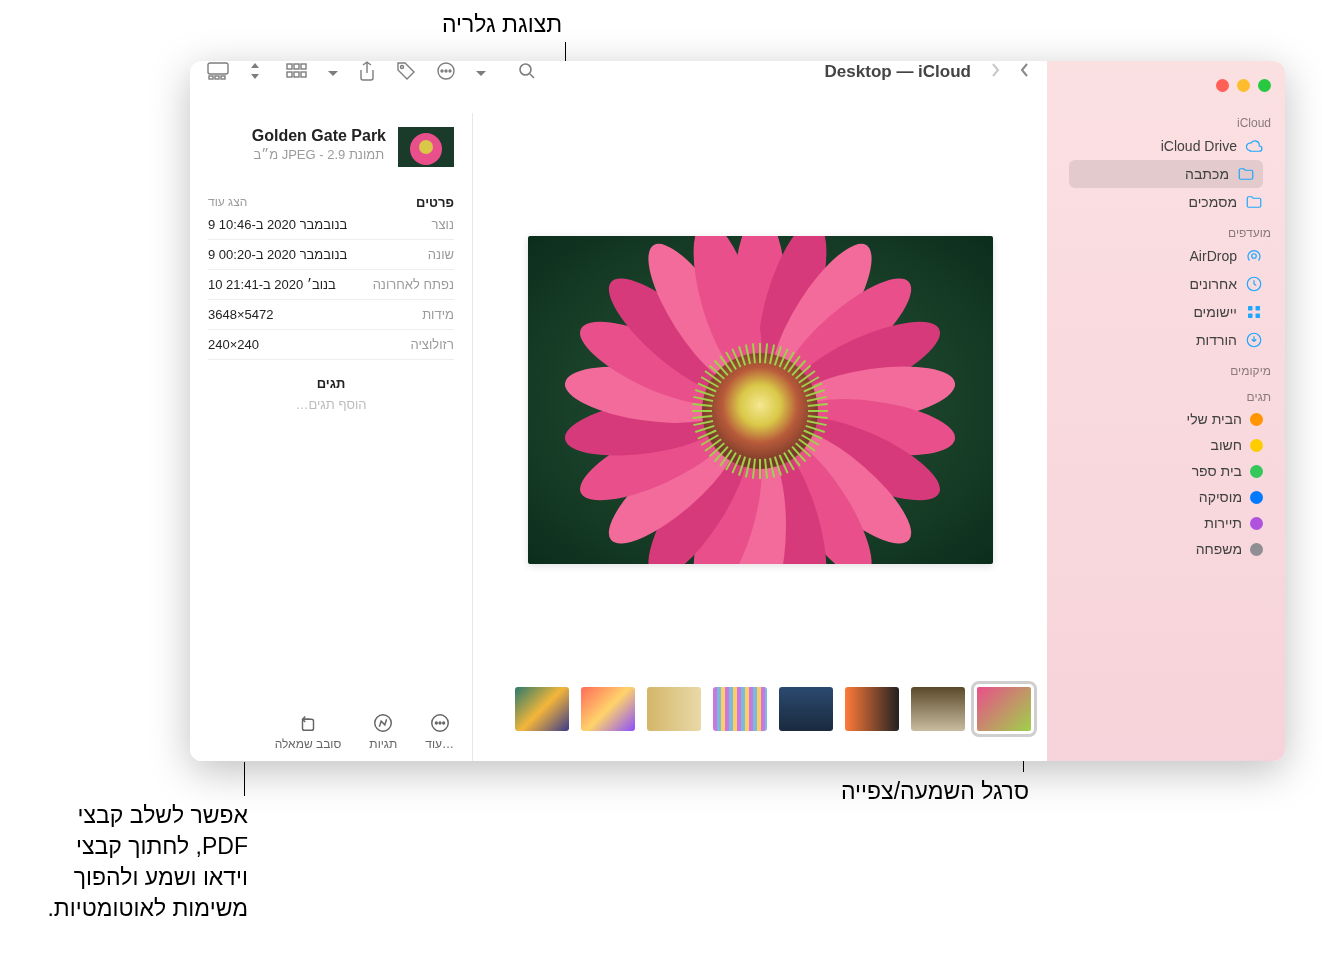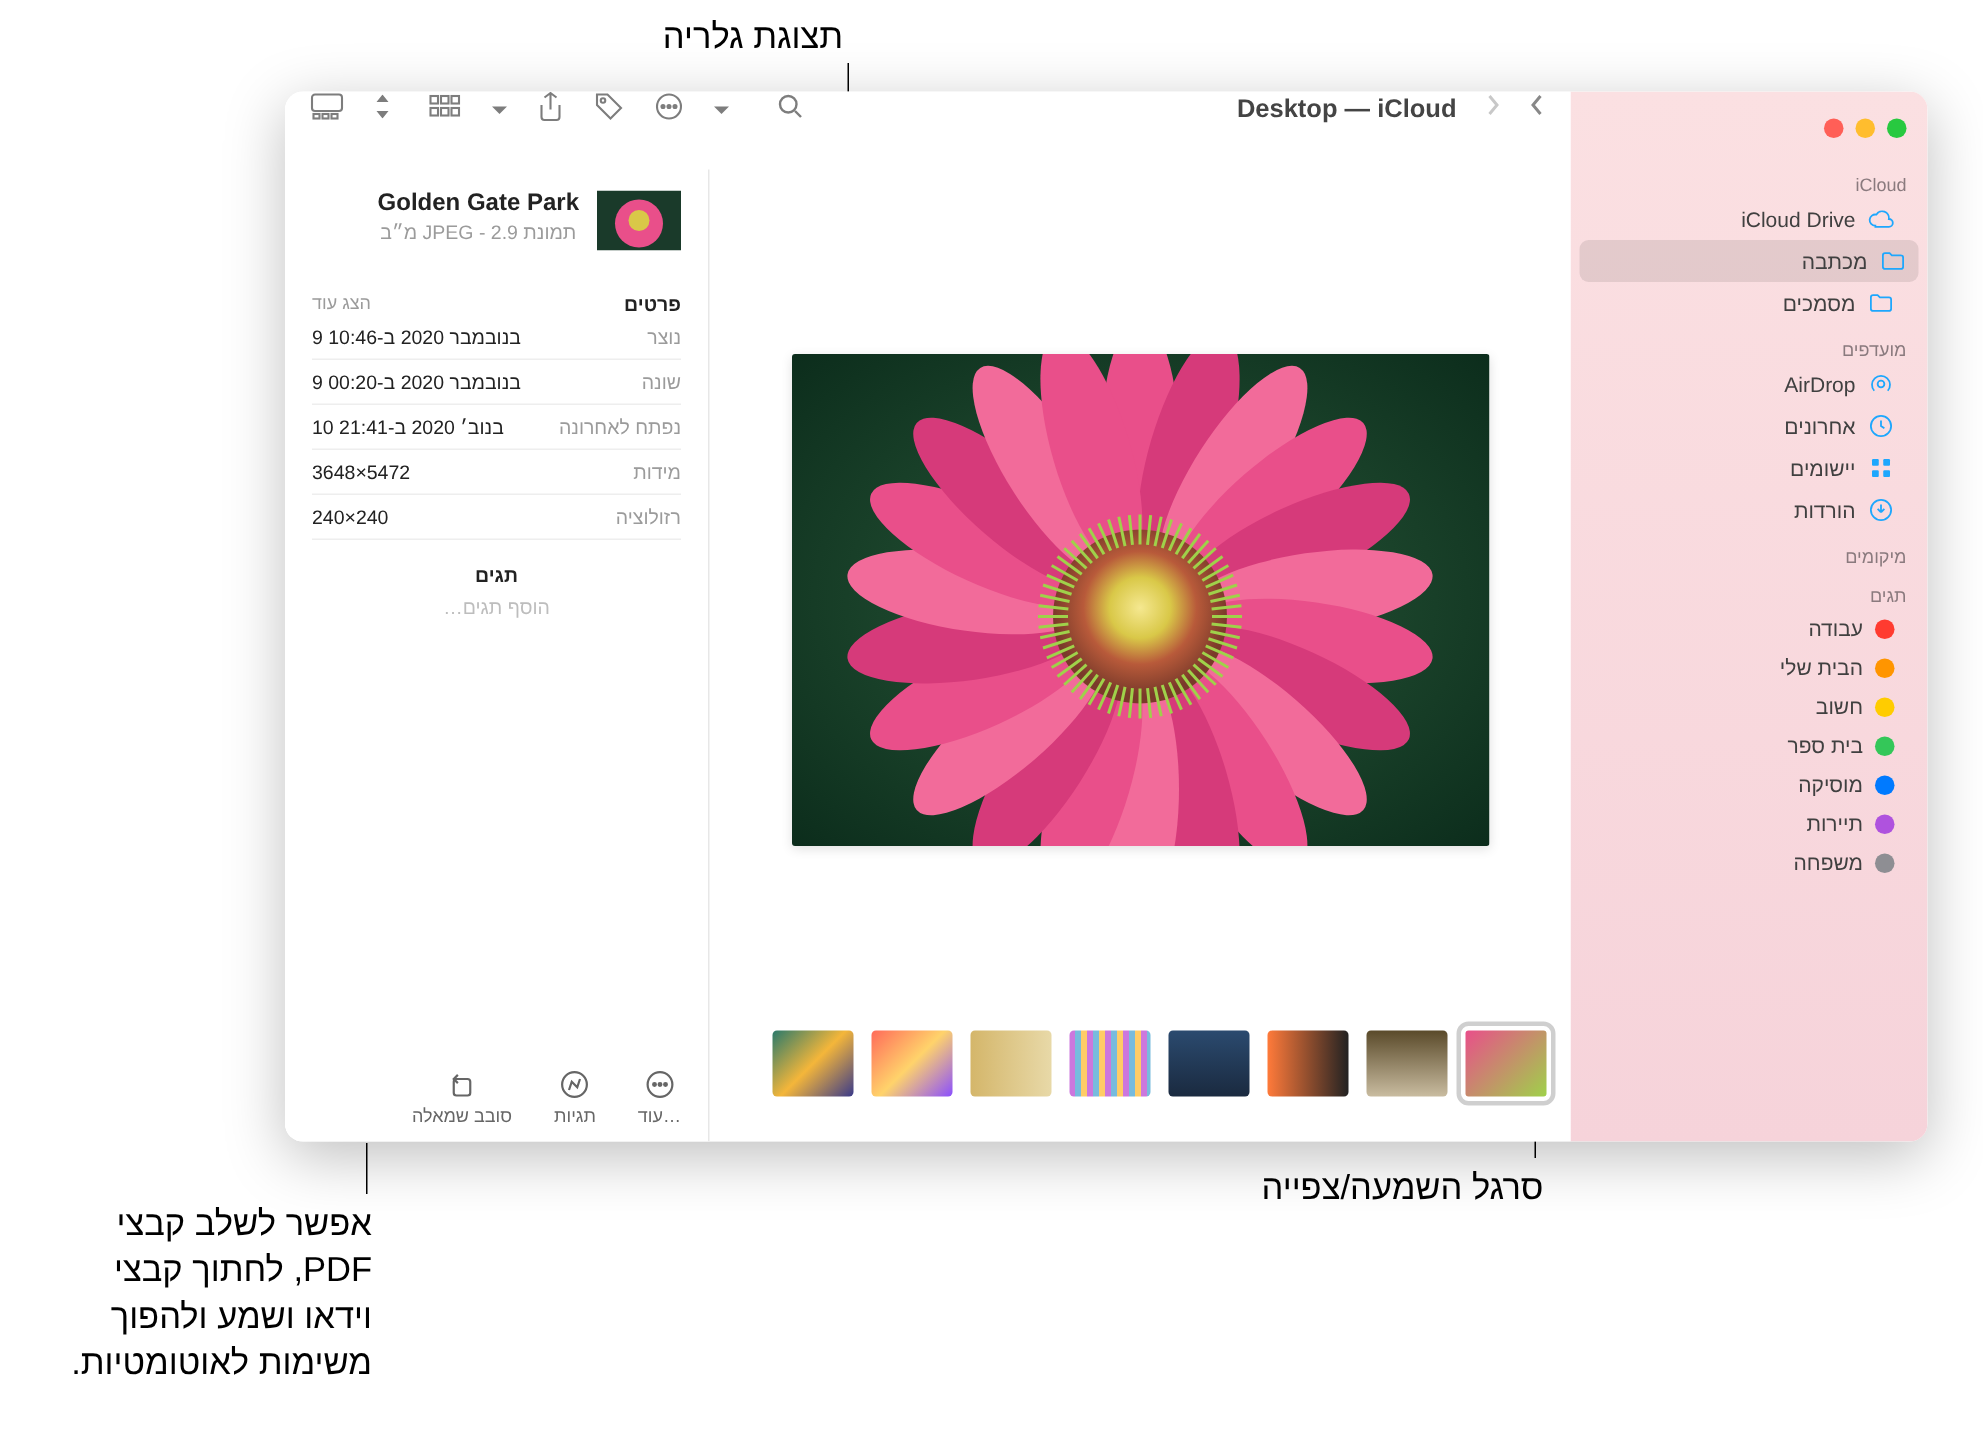--- a/index.html
+++ b/index.html
@@ -44,21 +44,21 @@
 }
 .traffic { display: flex; gap: 8px; padding: 8px 14px 14px 0; flex-direction: row-reverse; justify-content: flex-end;}
 .traffic span { width: 13px; height: 13px; border-radius: 50%; }
 .tr-close{background:#ff5f57}.tr-min{background:#ffbd2e}.tr-max{background:#28c940}
 .side-section { padding: 4px 14px 2px 14px; font-size: 12px; color: #8a7a7e; text-align: right; margin-top: 6px;}
 .side-item {
   display: flex; align-items: center; gap: 8px;
   padding: 5px 22px; font-size: 14px; color: #404040;
   cursor: default;
 }
-.side-item.selected { background: rgba(0,0,0,0.09); border-radius: 6px; margin: 0 6px; padding: 5px 8px;}
+.side-item.selected { background: rgba(0,0,0,0.09); border-radius: 6px; margin: 0 22px; padding: 5px 8px;}
 .side-icon { width: 18px; height: 18px; display:flex; align-items:center; justify-content:center; flex-shrink:0;}
 .tag-dot { width: 13px; height: 13px; border-radius: 50%; }
 .main {
   flex: 1;
   display: flex;
   flex-direction: column;
   background: #fff;
 }
 .toolbar {
   height: 52px;
@@ -195,24 +195,20 @@
             <path d="M12 7v7m0 0l-3-3m3 3l3-3"></path>
           </svg>
         </span>
       <span>הורדות</span>
     </div>
 
     <div class="side-section">מיקומים</div>
 
     <div class="side-section">תגים</div>
     <div id="tags-container">
-        <div class="side-item">
-          <span class="tag-dot" style="background:#ff3b30"></span>
-          <span>עבודה</span>
-        </div>
         <div class="side-item">
           <span class="tag-dot" style="background:#ff9500"></span>
           <span>הבית שלי</span>
         </div>
         <div class="side-item">
           <span class="tag-dot" style="background:#ffcc00"></span>
           <span>חשוב</span>
         </div>
         <div class="side-item">
           <span class="tag-dot" style="background:#34c759"></span>

